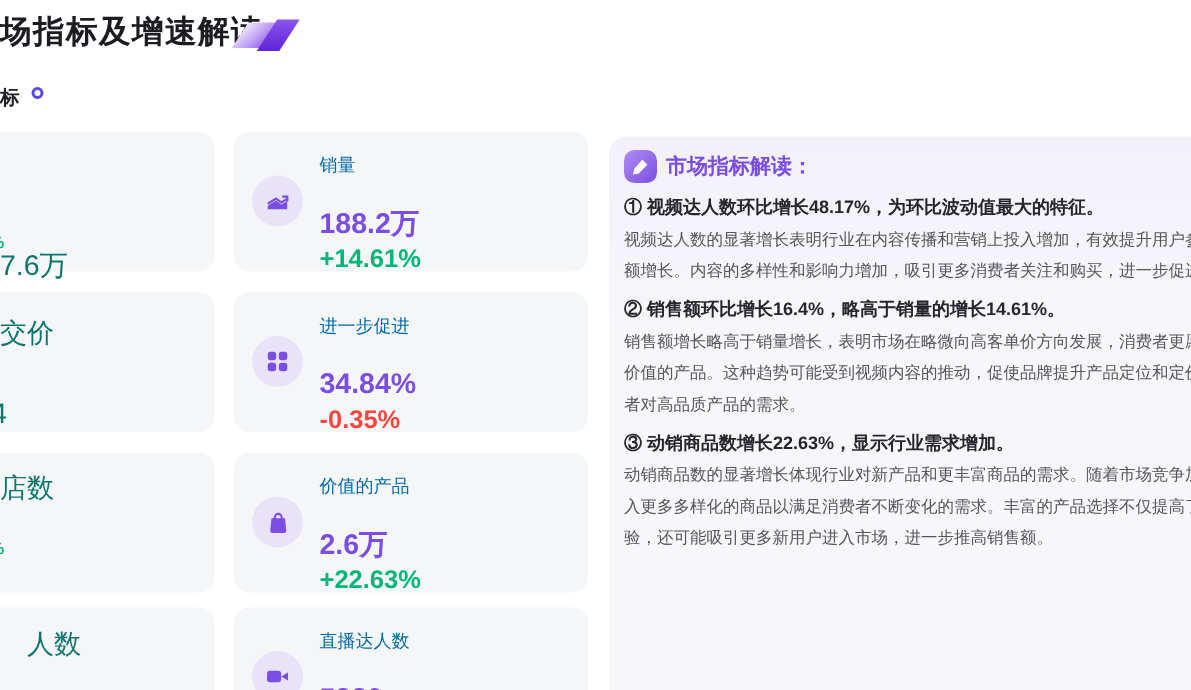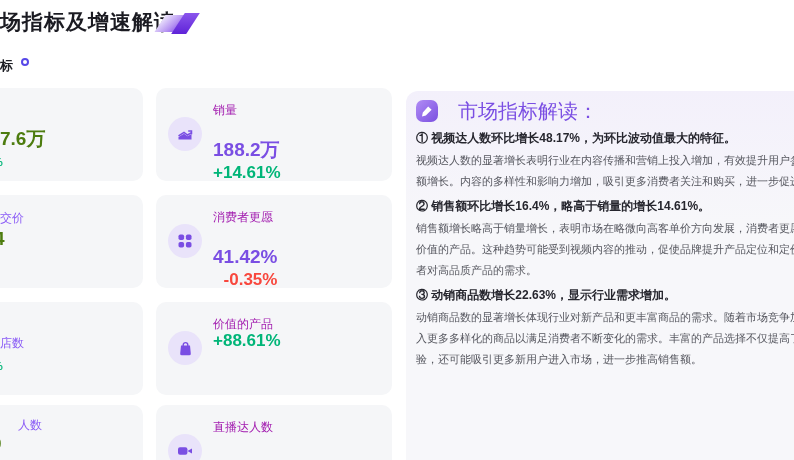--- a/index.html
+++ b/index.html
@@ -22,40 +22,40 @@
 
   
   .card { position:absolute; width:236px; height:93px; background:#f5f6f8;
           border-radius:10px; }
   .mid  { left:156px; }
   .left { left:-93px; }
   .icon-circle { position:absolute; left:12px; top:29px; width:34px; height:34px;
                  border-radius:50%; background:#e9e3fa; display:flex;
                  align-items:center; justify-content:center; }
   .mtext { position:absolute; left:57px; top:15px; }
-  .mlabel { font-size:12px; line-height:14px; color:#a21caf; white-space:nowrap; }
+  .mlabel { font-size:12px; line-height:14px; color:#0369a1; white-space:nowrap; }
   .mvalue { font-size:19px; line-height:26px; font-weight:700; color:#7a4ee3;
             margin-top:20px; white-space:nowrap; }
   .mchange { font-size:17px; line-height:14px; font-weight:700; margin-top:3px;
              white-space:nowrap; }
   .up   { color:#00b578; }
-  .down { color:#f8473d;text-align:right; }
+  .down { color:#f8473d; }
   .frag { position:absolute; white-space:nowrap; }
-  .frag-value  { font-size:19px; font-weight:700; color:#4d7c0f; }
-  .frag-label  { font-size:12px; color:#8b5cf6; }
+  .frag-value  { font-size:19px; font-weight:400; color:#0f766e;margin-top:38px; }
+  .frag-label  { font-size:18px; color:#0f766e; }
   .frag-green  { font-size:11px; font-weight:700; color:#00b578; }
 
   
   .panel { position:absolute; left:406px; top:91px; width:520px; height:420px;
            border-radius:12px; padding:9px 10px;
            background:linear-gradient(180deg,#f3f0fb 0%,#f7f7fa 130px,#f7f7fa 100%); }
   .panel-header { display:flex; align-items:center; height:22px; margin-bottom:6px; }
   .pen-badge { width:22px; height:22px; border-radius:7px; display:flex; align-items:center;
                justify-content:center; background:linear-gradient(135deg,#b18cf5 0%,#7a4fe0 100%); }
-  .panel-title { margin-left:20px; font-size:20px; font-weight:400; color:#7a4ee3;
+  .panel-title { margin-left:6px; font-size:14px; font-weight:700; color:#7a4ee3;
                  white-space:nowrap; }
   .sec { margin-bottom:4px; }
   .sec-h { font-size:12px; line-height:20px; font-weight:700; color:#26262e;
            margin-bottom:2px; white-space:nowrap; }
   .sec-line { font-size:11px; line-height:21px; color:#55565e; white-space:nowrap; }
 </style>
 </head>
 <body>
 
 <div class="page">
@@ -71,21 +71,21 @@
 
   <div class="card left" style="top:88px">
     <span class="frag frag-value" style="left:93px; top:38px">7.6万</span>
     <span class="frag frag-green" style="left:86px; top:68px">%</span>
   </div>
   <div class="card left" style="top:195px">
     <span class="frag frag-label" style="left:93px; top:15px">交价</span>
     <span class="frag frag-value" style="left:87px; top:33px">4</span>
   </div>
   <div class="card left" style="top:302px">
-    <span class="frag frag-label" style="left:93px; top:33px">店数</span>
+    <span class="frag frag-label" style="left:93px; top:11px">店数</span>
     <span class="frag frag-green" style="left:86px; top:58px">%</span>
   </div>
   <div class="card left" style="top:405px">
     <span class="frag frag-label" style="left:111px; top:12px">人数</span>
     <span class="frag frag-value" style="left:84px; top:28px">0</span>
   </div>
 
   <div class="card mid" style="top:88px">
     <div class="icon-circle">
       <svg width="16" height="16" viewBox="0 0 16 16">
@@ -104,36 +104,37 @@
   <div class="card mid" style="top:195px">
     <div class="icon-circle">
       <svg width="14" height="14" viewBox="0 0 14 14">
         <rect x="0.5" y="0.5" width="5.6" height="5.6" rx="1.8" fill="#7a4ee3"></rect>
         <rect x="7.9" y="0.5" width="5.6" height="5.6" rx="1.8" fill="#7a4ee3"></rect>
         <rect x="0.5" y="7.9" width="5.6" height="5.6" rx="1.8" fill="#7a4ee3"></rect>
         <rect x="7.9" y="7.9" width="5.6" height="5.6" rx="1.8" fill="#7a4ee3"></rect>
       </svg>
     </div>
     <div class="mtext">
-      <div class="mlabel">消费者更愿</div>
-      <div class="mvalue">41.42%</div>
+      <div class="mlabel">进一步促进</div>
+      <div class="mvalue">34.84%</div>
       <div class="mchange down">-0.35%</div>
     </div>
   </div>
 
   <div class="card mid" style="top:302px">
     <div class="icon-circle">
       <svg width="15" height="15" viewBox="0 0 15 15">
         <path d="M3 4.5h9l.8 7.9a1.7 1.7 0 0 1-1.7 1.9H3.9a1.7 1.7 0 0 1-1.7-1.9L3 4.5z" fill="#7a4ee3"></path>
         <path d="M5.2 6.2V3.9a2.3 2.3 0 0 1 4.6 0v2.3" stroke="#7a4ee3" stroke-width="1.4" fill="none"></path>
       </svg>
     </div>
     <div class="mtext">
       <div class="mlabel">价值的产品</div>
-      <div class="mchange up">+88.61%</div>
+      <div class="mvalue">2.6万</div>
+      <div class="mchange up">+22.63%</div>
     </div>
   </div>
 
   <div class="card mid" style="top:405px">
     <div class="icon-circle">
       <svg width="16" height="16" viewBox="0 0 16 16">
         <rect x="1" y="4.2" width="9.4" height="7.6" rx="2" fill="#7a4ee3"></rect>
         <path d="M10.4 8l4.6-2.6v5.2L10.4 8z" fill="#7a4ee3"></path>
       </svg>
     </div>

